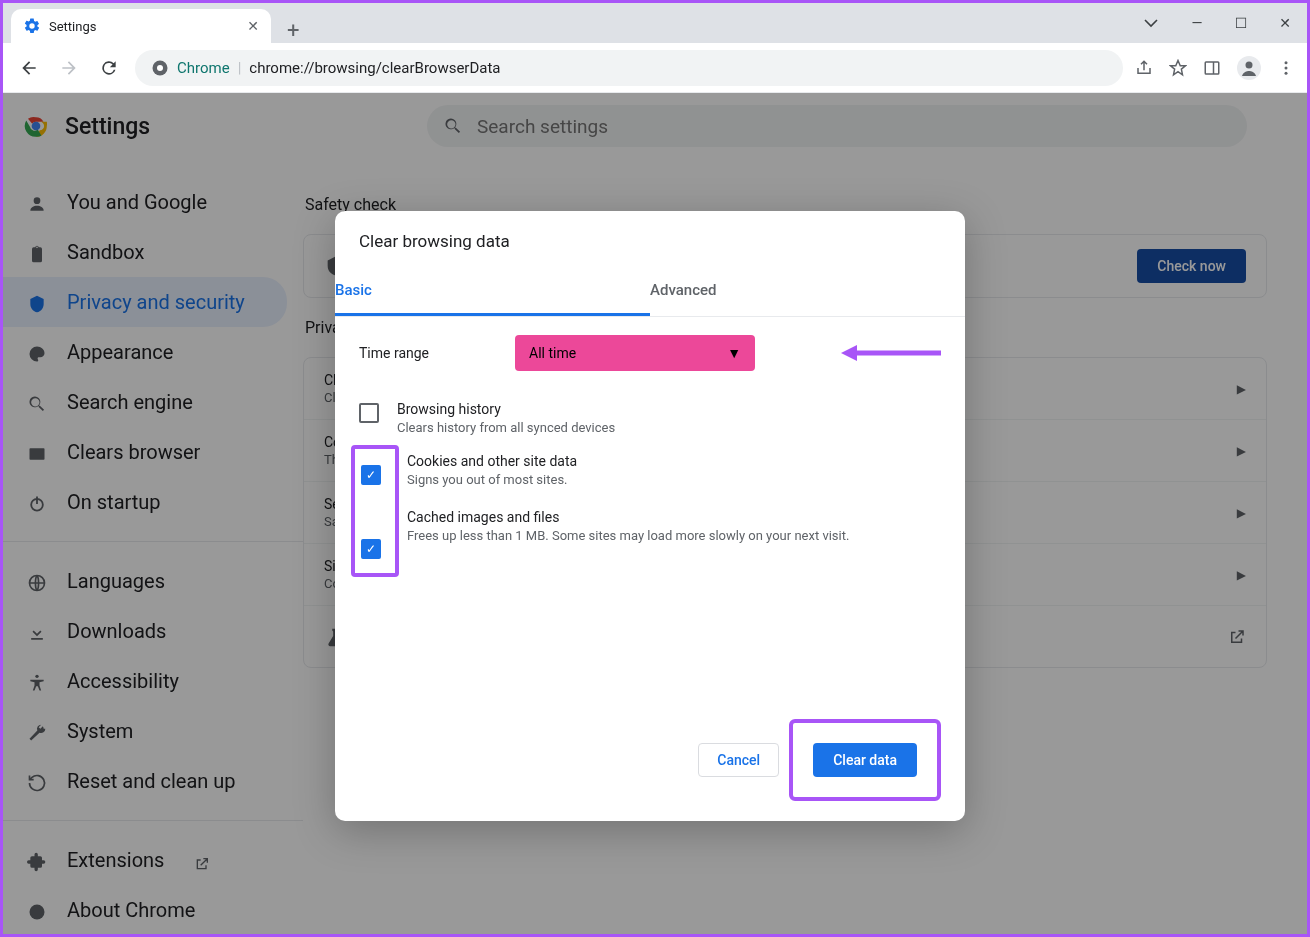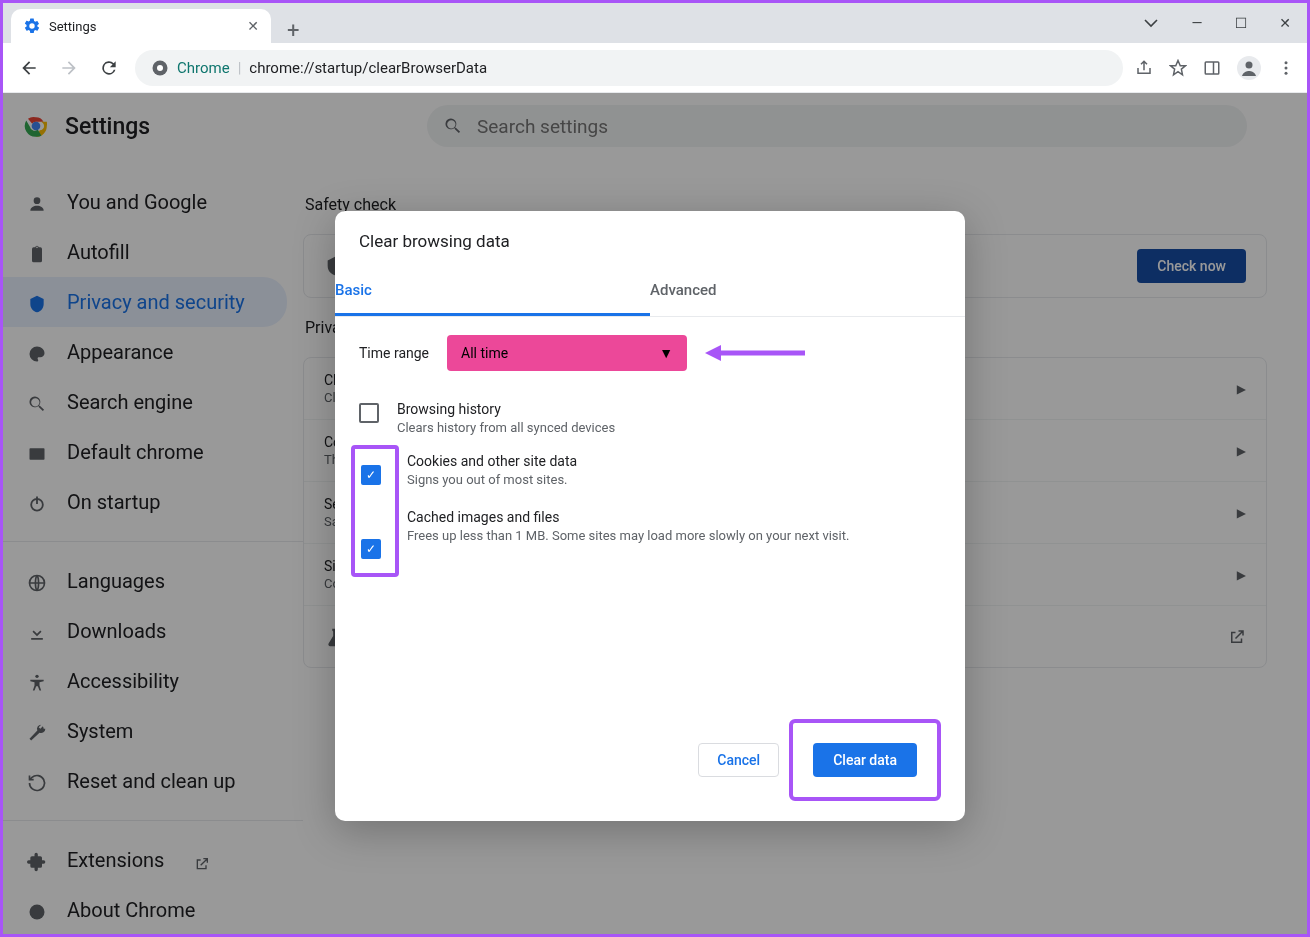--- a/index.html
+++ b/index.html
@@ -54,21 +54,21 @@
 .chevron { color: #5f6368; font-size: 12px; }
 .section-title { font-size: 16px; color: #202124; margin-top: 20px; padding-left: 2px; }
 
 
 .dialog { position: absolute; left: 332px; top: 118px; width: 630px; background: #fff; border-radius: 10px; box-shadow: 0 10px 40px rgba(0,0,0,0.25); z-index: 10; }
 .dialog h2 { font-size: 17px; font-weight: 400; color: #202124; padding: 20px 24px 16px; }
 .dialog-tabs { display: flex; border-bottom: 1px solid #e8eaed; }
 .dialog-tab { flex: 1; text-align: left; padding: 14px 0; font-size: 15px; font-weight: 500; cursor: pointer; color: #5f6368; border-bottom: 3px solid transparent; }
 .dialog-tab.active { color: #1a73e8; border-bottom-color: #1a73e8; }
 .dialog-body { padding: 18px 24px 8px; }
-.time-row { display: flex; align-items: center; gap: 18px; margin-bottom: 20px; }
+.time-row { display: flex; align-items: center; gap: 18px; margin-bottom: 20px; justify-content: space-between; }
 .time-label { font-size: 14px; color: #202124; }
 .time-select { background: #ec4899; border: none; border-radius: 4px; padding: 10px 14px; font-size: 14px; width: 240px; display: flex; justify-content: space-between; align-items: center; cursor: pointer; }
 .check-row { display: flex; gap: 18px; padding: 10px 0; }
 .checkbox { width: 20px; height: 20px; border: 2px solid #5f6368; border-radius: 2px; flex-shrink: 0; margin-top: 2px; cursor: pointer; display: flex; align-items: center; justify-content: center; }
 .checkbox.checked { background: #1a73e8; border-color: #1a73e8; color: #fff; font-size: 12px; }
 .check-text { font-size: 14px; }
 .check-title { color: #202124; }
 .check-sub { color: #5f6368; margin-top: 3px; font-size: 13px; }
 .highlight-box { border: 4px solid #a855f7; border-radius: 4px; padding: 8px 6px; margin-left: -8px; }
 .dialog-actions { display: flex; justify-content: flex-end; gap: 10px; padding: 14px 24px 20px; align-items: center; }
@@ -121,21 +121,21 @@
         <path d="M17.65 6.35A8 8 0 1 0 19.73 14h-2.08A6 6 0 1 1 12 6c1.66 0 3.14.69 4.22 1.78L13 11h7V4l-2.35 2.35z" fill="#3c4043"></path>
       </svg>
     </div>
   <div class="omnibox">
     <svg width="18" height="18" viewBox="0 0 24 24">
         <circle cx="12" cy="12" r="10" fill="#5f6368"></circle>
         <circle cx="12" cy="12" r="4" fill="#fff"></circle>
       </svg>
     <span class="omnibox-chrome">Chrome</span>
     <span class="omnibox-divider">|</span>
-    <span class="omnibox-url">chrome://startup/clearBrowserData</span>
+    <span class="omnibox-url">chrome://browsing/clearBrowserData</span>
   </div>
   <div class="toolbar-icons">
     <span class="toolbar-icon">
         <svg width="18" height="18" viewBox="0 0 24 24" fill="none" stroke="#5f6368" stroke-width="2">
           <path d="M4 12v7h16v-7M12 3v12M8 7l4-4 4 4"></path>
         </svg>
       </span>
     <span class="toolbar-icon">
         <svg width="18" height="18" viewBox="0 0 24 24" fill="none" stroke="#5f6368" stroke-width="2">
           <path d="M12 2l3 7h7l-5.5 4.5L18 21l-6-4-6 4 1.5-7.5L2 9h7z"></path>
@@ -193,21 +193,21 @@
             </svg>
           </span>
           <span>You and Google</span>
         </div>
       <div class="sidebar-item">
           <span class="icon">
             <svg width="20" height="20" viewBox="0 0 24 24" fill="currentColor">
               <path d="M16 4h-2a2 2 0 0 0-4 0H8a2 2 0 0 0-2 2v14a2 2 0 0 0 2 2h8a2 2 0 0 0 2-2V6a2 2 0 0 0-2-2zm-4-1a1 1 0 1 1 0 2 1 1 0 0 1 0-2z"></path>
             </svg>
           </span>
-          <span>Autofill</span>
+          <span>Sandbox</span>
         </div>
       <div class="sidebar-item active">
           <span class="icon">
             <svg width="20" height="20" viewBox="0 0 24 24" fill="currentColor">
               <path d="M12 2l8 4v6c0 5-3.5 9-8 10-4.5-1-8-5-8-10V6z"></path>
             </svg>
           </span>
           <span>Privacy and security</span>
         </div>
       <div class="sidebar-item">
@@ -225,21 +225,21 @@
             </svg>
           </span>
           <span>Search engine</span>
         </div>
       <div class="sidebar-item">
           <span class="icon">
             <svg width="20" height="20" viewBox="0 0 24 24" fill="currentColor">
               <rect x="3" y="5" width="18" height="14" rx="1"></rect>
             </svg>
           </span>
-          <span>Default chrome</span>
+          <span>Clears browser</span>
         </div>
       <div class="sidebar-item">
           <span class="icon">
             <svg width="20" height="20" viewBox="0 0 24 24" fill="none" stroke="currentColor" stroke-width="2.2">
               <circle cx="12" cy="13" r="7"></circle>
               <line x1="12" y1="3" x2="12" y2="12"></line>
             </svg>
           </span>
           <span>On startup</span>
         </div>

